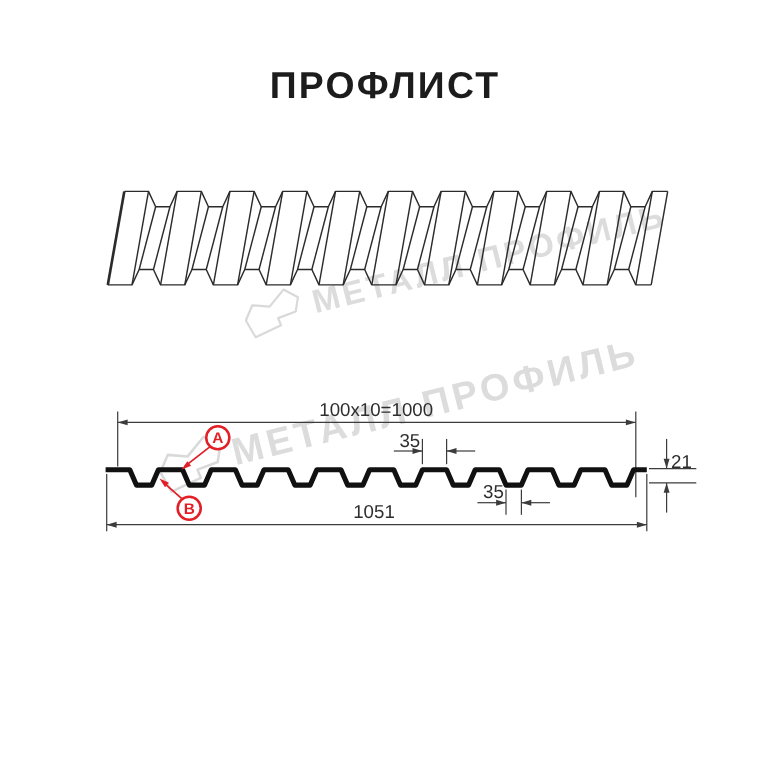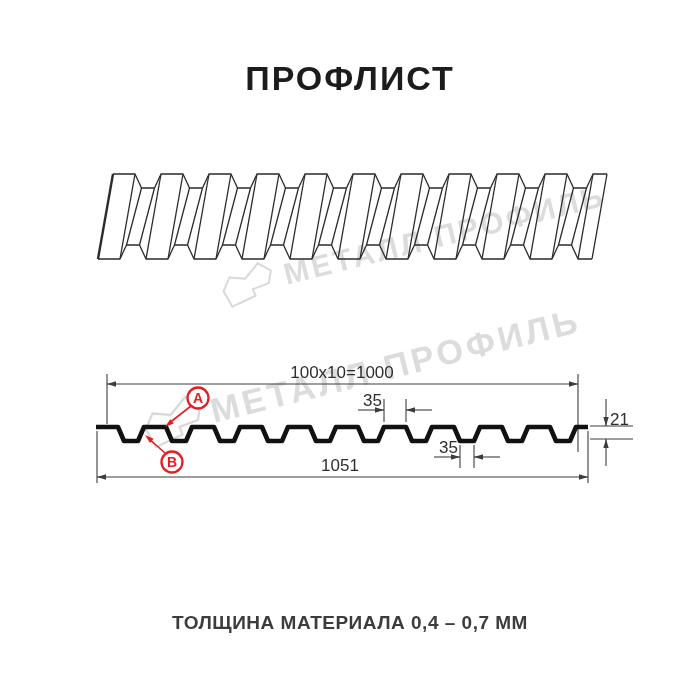--- a/index.html
+++ b/index.html
@@ -135,14 +135,13 @@
         <circle cx="172" cy="462" r="10.5" fill="#ffffff" stroke="#e31e24" stroke-width="2.3"></circle>
         <text class="redtxt" x="172" y="467" text-anchor="middle">B</text>
       </g>
       <g id="gredarr" fill="#e31e24">
           <polygon points="165,427 170.29514859727817,419.2378223846177 173.69347870894728,423.4344105764853"></polygon>
           <polygon points="145,435 153.56374560027933,438.86681539431305 150.02102684373057,442.94224712751605"></polygon>
         </g>
     </g>
   </svg>
 
-  <div class="footer">ТОЛЩИНА МАТЕРИАЛА 0,4 – 0,7 ММ</div>
 </div>
 
 </body></html>

